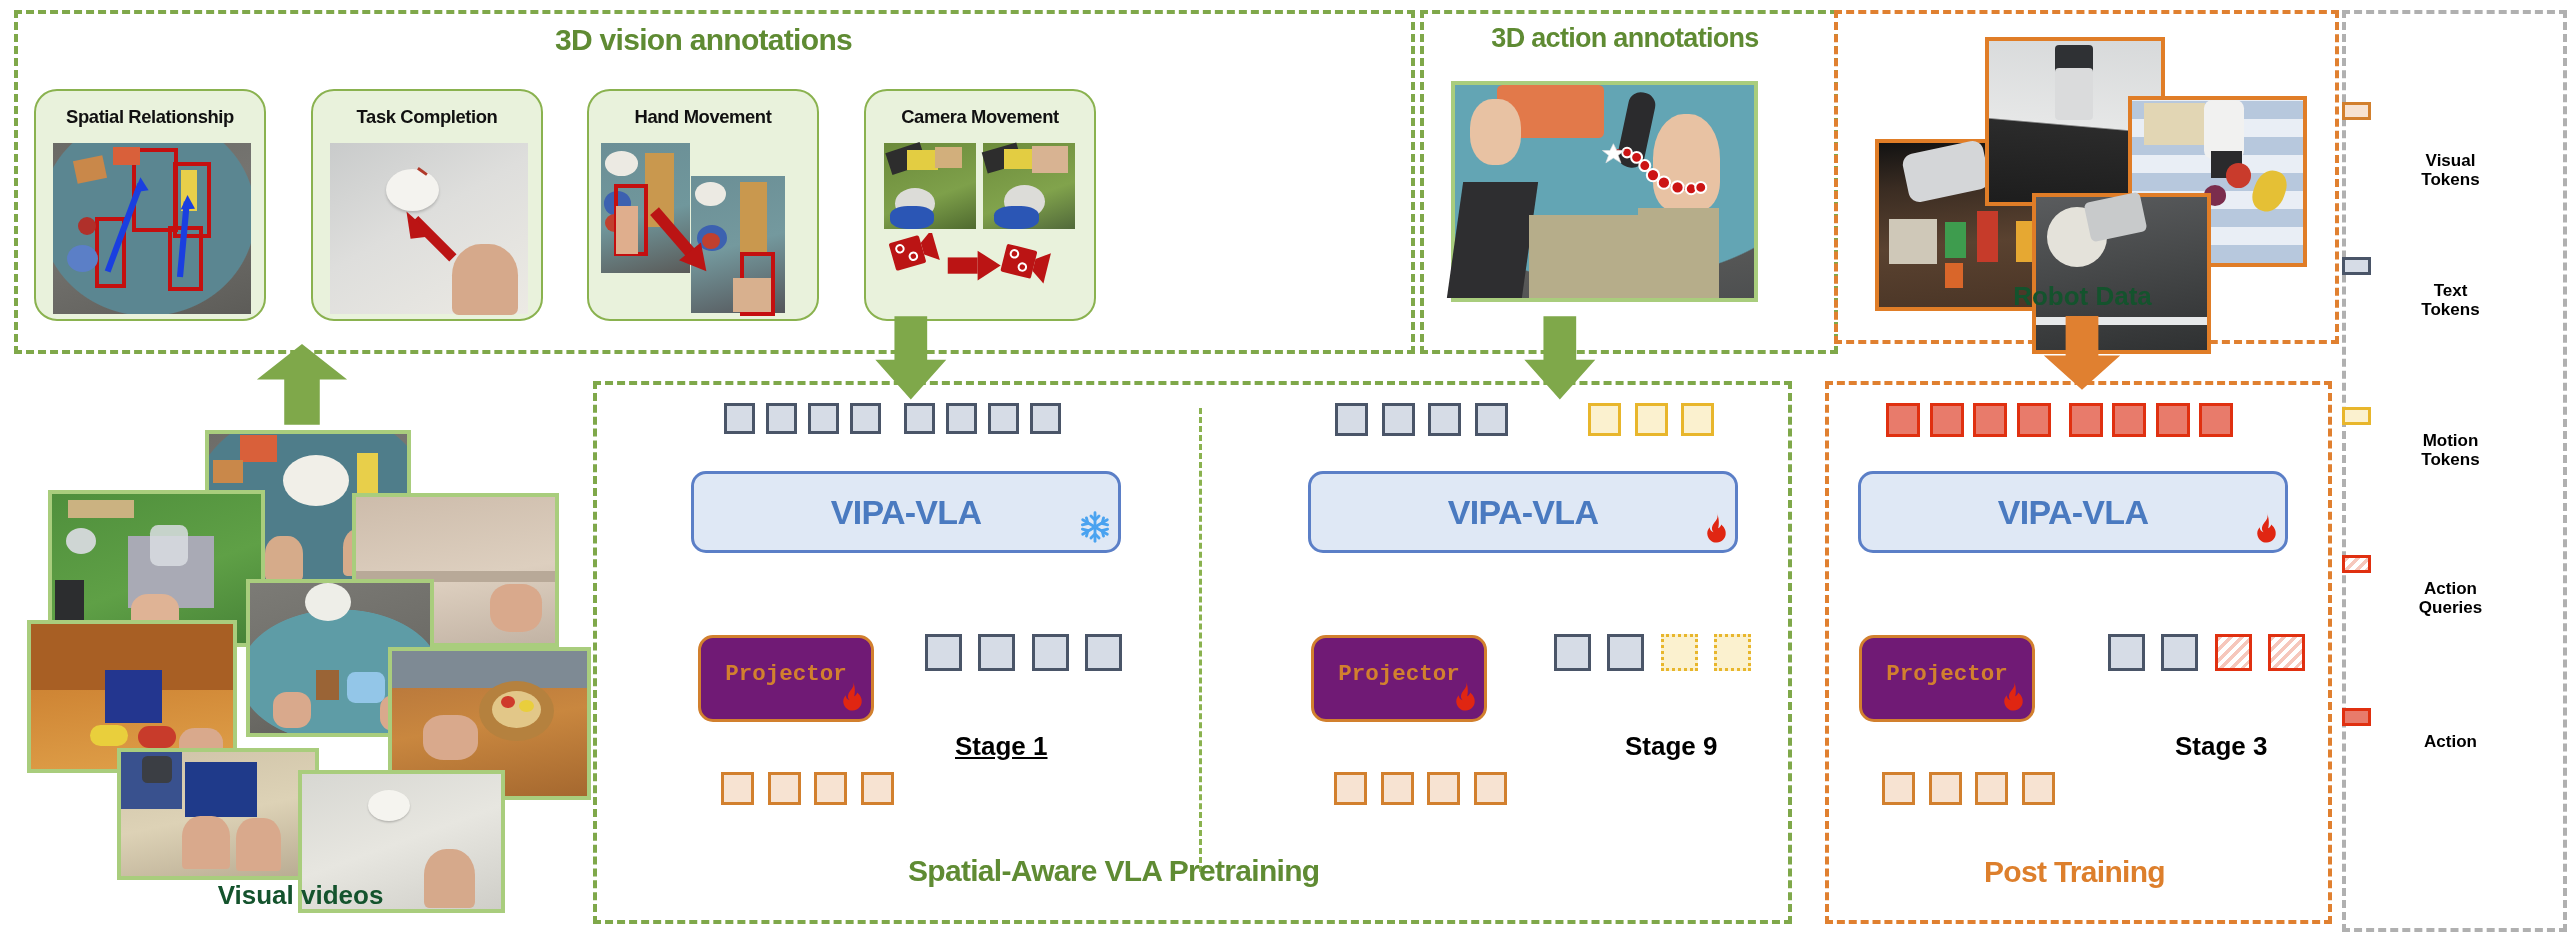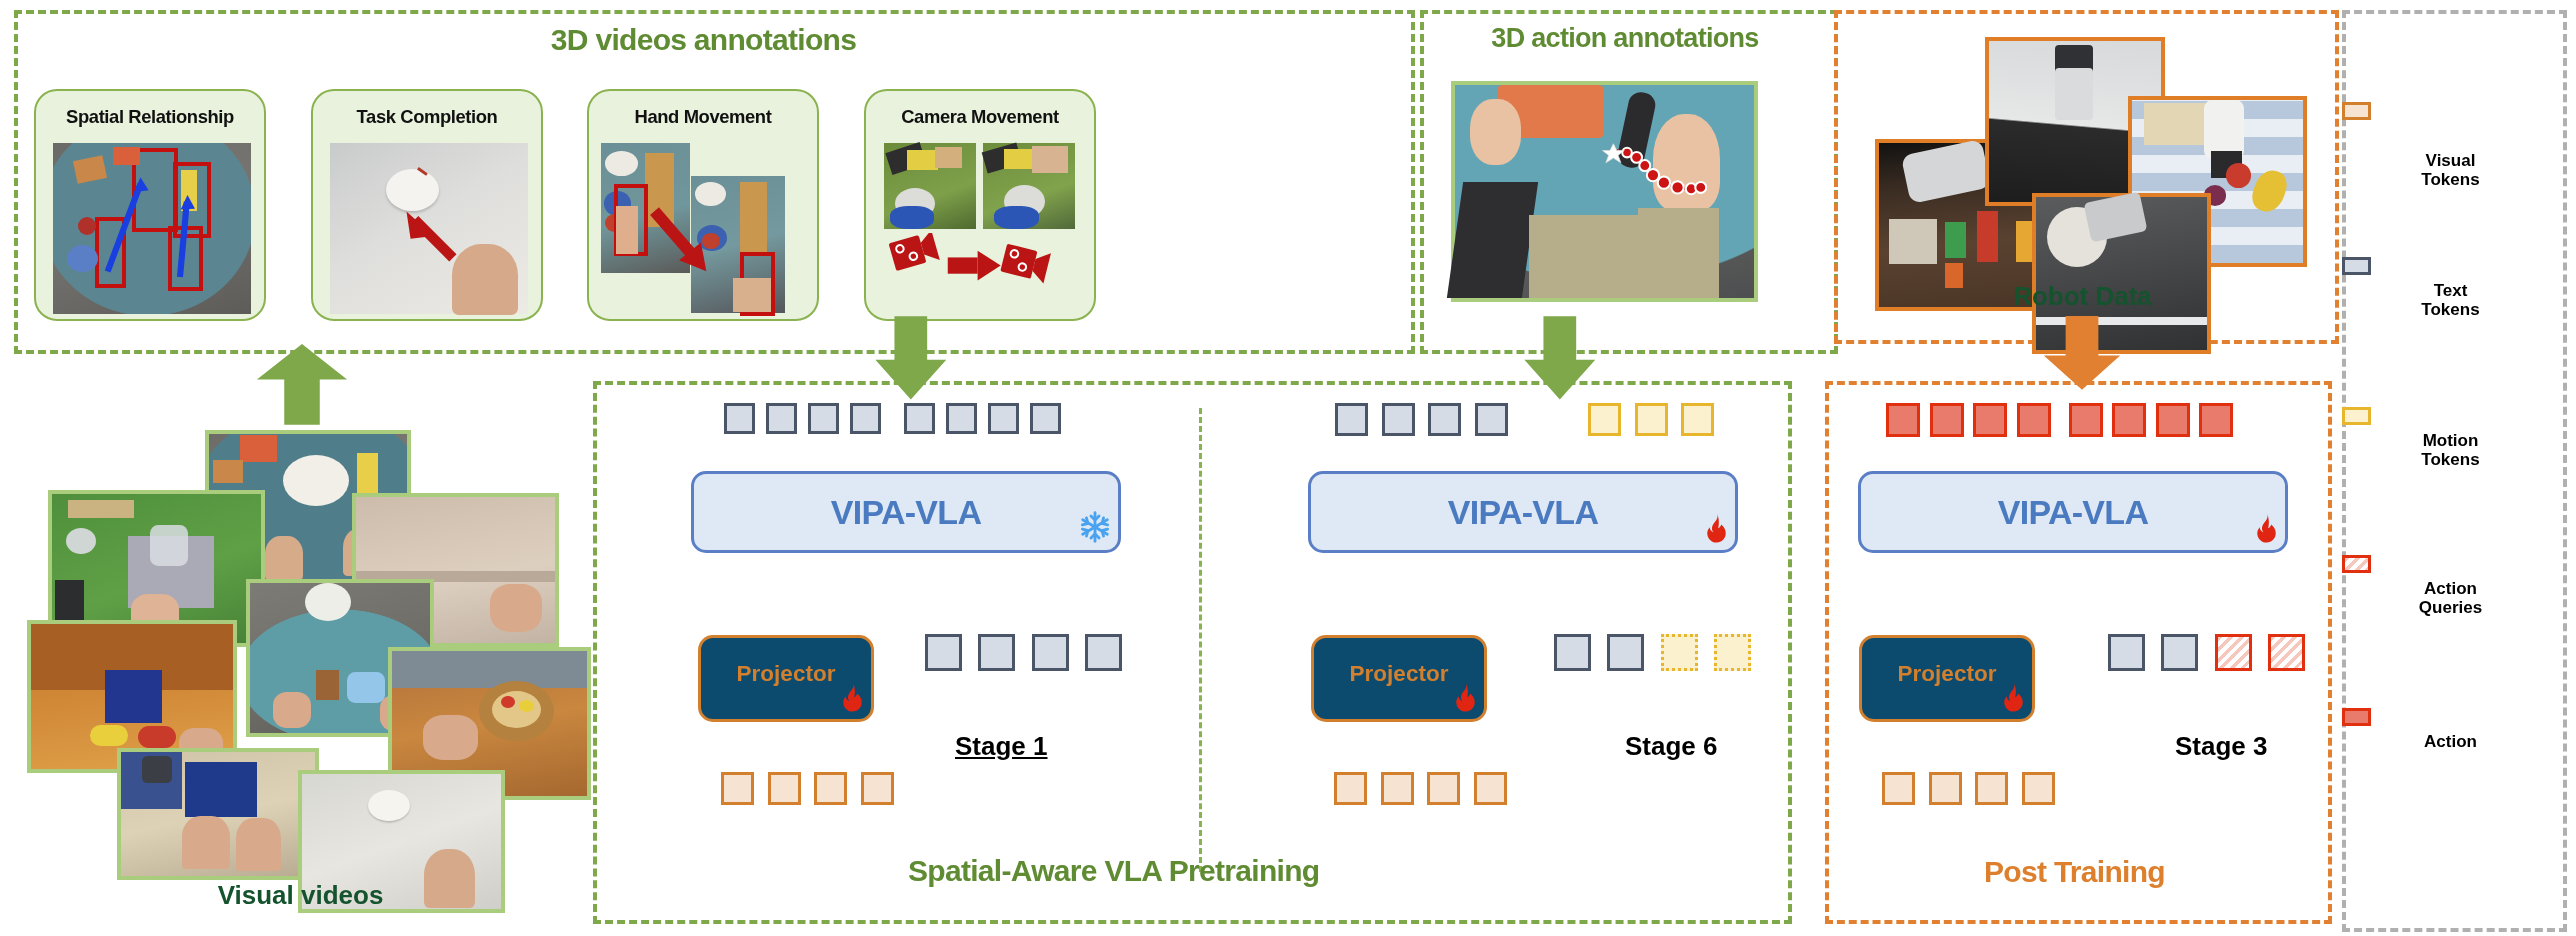--- a/index.html
+++ b/index.html
@@ -39,21 +39,21 @@
   .tok-action{border:3.4px solid #e03010;background:#e87b6b;}
   .tok-query{border:3.4px solid #e03010;background:
      repeating-linear-gradient(135deg,#f6c7bc 0 3.4px,#ffffff 3.4px 7.5px);}
   .tok-row{position:absolute;display:flex;}
 
   
   .model-box{position:absolute;box-sizing:border-box;border-radius:15px;
              display:flex;align-items:center;justify-content:center;}
   .vla-box{border:3.4px solid #5b7fc7;background:#dfe8f5;justify-content:center;}
   .vla-text{color:#4a7ac0;font-size:34px;font-weight:bold;letter-spacing:-0.7px;}
-  .proj-box{border:3.4px solid #d2802e;background:#0c4a6e;}
+  .proj-box{border:3.4px solid #d2802e;background:#701a75;font-family:Liberation Mono, monospace;}
   .proj-text{color:#d2802e;font-size:22.5px;font-weight:bold;}
 
   .badge{position:absolute;right:5.5px;bottom:2.7px;line-height:1;}
 
   .stage-label{position:absolute;font-size:26px;font-weight:bold;color:#000;
                white-space:nowrap;}
 
   
   .legend-swatch{width:29px;height:18px;box-sizing:border-box;margin:0 auto;}
   .legend-label{text-align:center;font-size:17px;font-weight:bold;color:#000;
@@ -63,21 +63,21 @@
   .vdivider{position:absolute;border-left:3.4px dashed #8ab24f;}
 
   .caption{position:absolute;text-align:center;font-size:26px;font-weight:bold;
            color:#14532d;white-space:nowrap;}
 </style>
 </head>
 <body>
 
 <div class="abs dash-green" style="left:13.7px;top:9.6px;width:1393px;height:336px;"></div>
 
-<div class="abs sect-title green-title" style="left:0;top:23px;width:1407px;text-align:center;font-size:30px;">3D videos annotations</div>
+<div class="abs sect-title green-title" style="left:0;top:23px;width:1407px;text-align:center;font-size:30px;">3D vision annotations</div>
 
 <div class="abs anno-card" style="left:34px;top:89px;width:232px;height:232px;">
   <div class="anno-card-title">Spatial Relationship</div>
   <div class="photo" style="left:17px;top:52px;width:198px;height:171px;
        background:
        radial-gradient(ellipse 55% 60% at 48% 42%,#5b8691 0 98%,transparent 99%),
        radial-gradient(circle at 44% 34%,#f2f0ea 0 16%,transparent 17%),
        linear-gradient(160deg,#6a6a66 0%,#757470 40%,#5d5c58 100%);">
     <div class="abs" style="left:79px;top:4.8px;width:38px;height:76px;border:4.8px solid #c40f0f;"></div>
     <div class="abs" style="left:120px;top:19px;width:30px;height:68px;border:4.8px solid #c40f0f;"></div>
@@ -469,21 +469,21 @@
   <span class="tok tok-motion-dot" style="width:37px;height:37px;"></span>
 </div>
 
 <div class="tok-row" style="left:1334px;top:772px;gap:13.7px;">
   <span class="tok tok-visual" style="width:33px;height:33px;"></span>
   <span class="tok tok-visual" style="width:33px;height:33px;"></span>
   <span class="tok tok-visual" style="width:33px;height:33px;"></span>
   <span class="tok tok-visual" style="width:33px;height:33px;"></span>
 </div>
 
-<div class="stage-label" style="left:1625px;top:731px;">Stage 6</div>
+<div class="stage-label" style="left:1625px;top:731px;">Stage 9</div>
 
 <div class="abs dash-orange" style="left:1825px;top:381px;width:499px;height:535px;"></div>
 
 <div class="abs sect-title orange-title" style="left:1825px;top:855px;width:499px;text-align:center;font-size:30px;">Post Training</div>
 
 <div class="tok-row" style="left:1886px;top:403px;gap:9.6px;">
   <span class="tok tok-action" style="width:34px;height:34px;"></span>
   <span class="tok tok-action" style="width:34px;height:34px;"></span>
   <span class="tok tok-action" style="width:34px;height:34px;"></span>
   <span class="tok tok-action" style="width:34px;height:34px;"></span>

